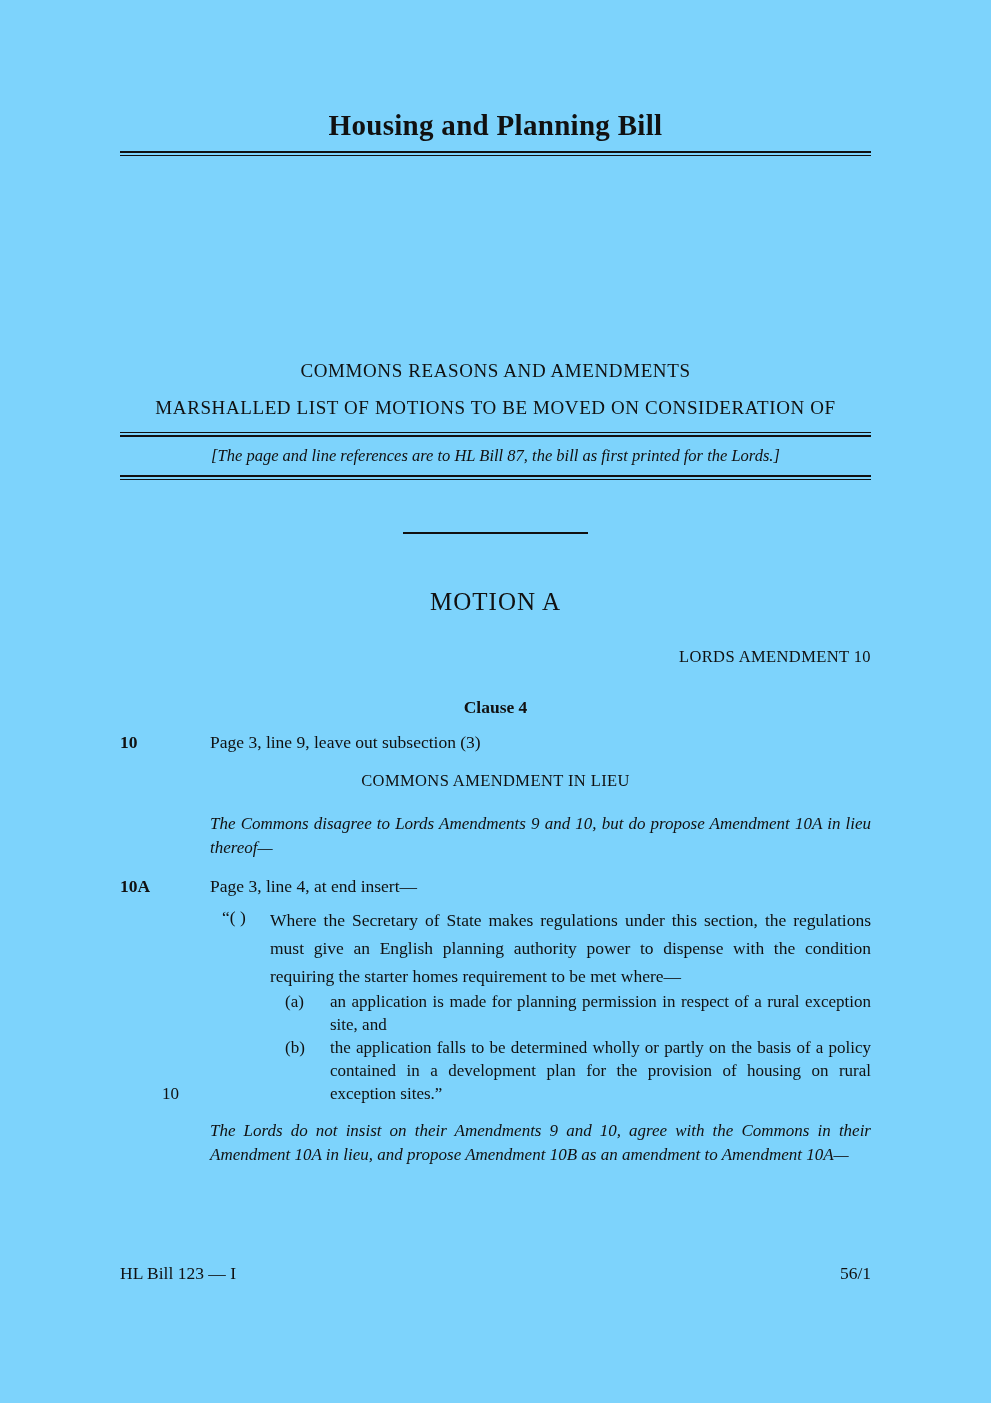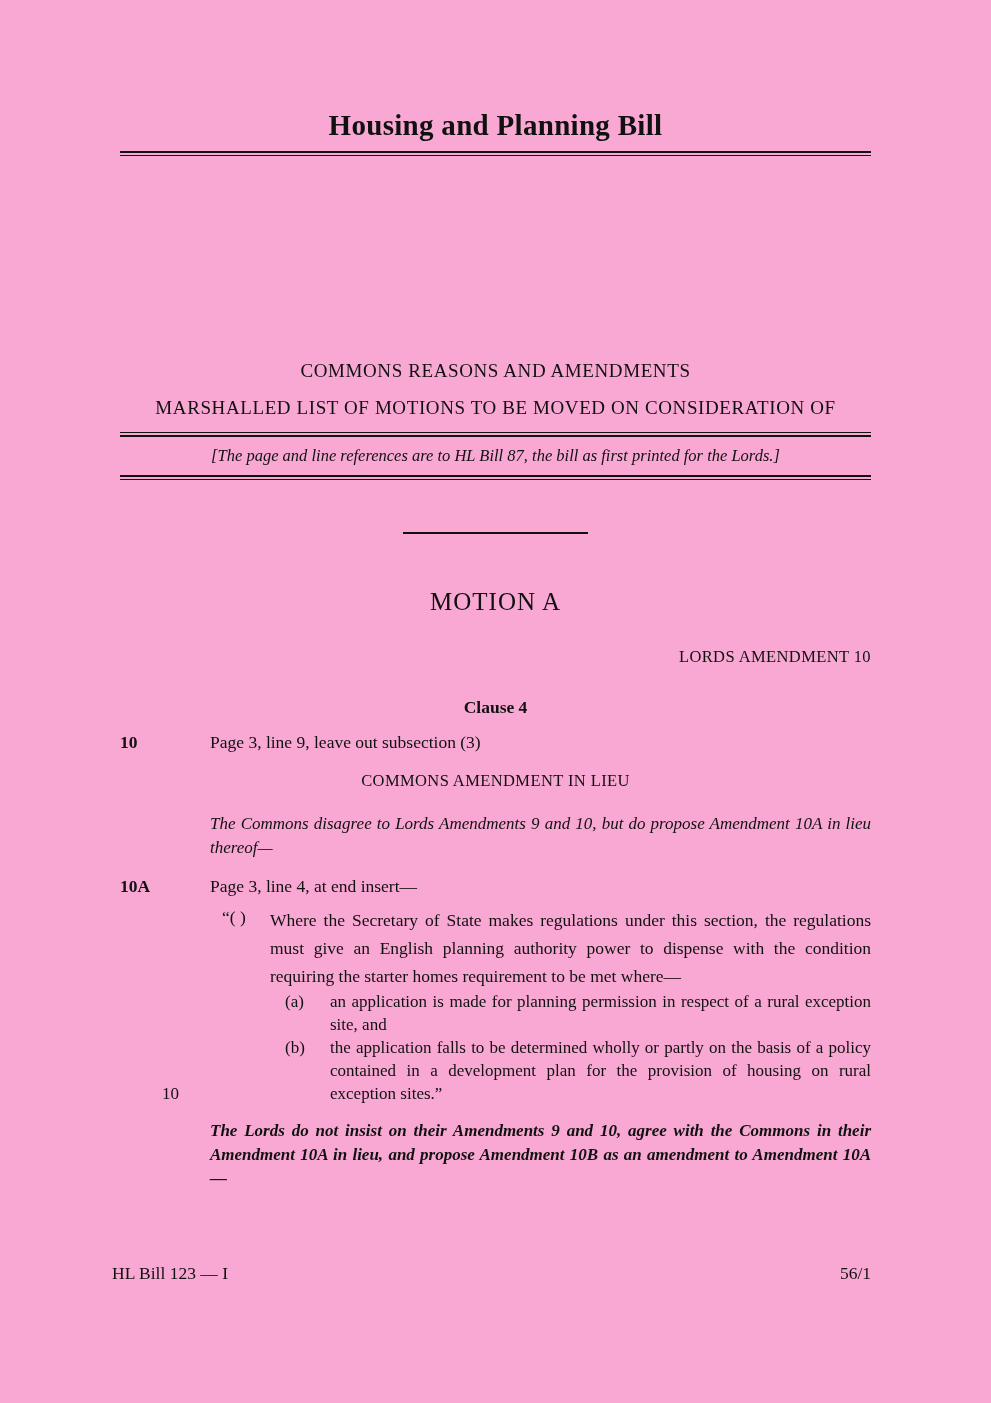--- a/index.html
+++ b/index.html
@@ -2,21 +2,21 @@
 <html><head>
 <meta charset="utf-8">
 <style>
   * { margin: 0; padding: 0; box-sizing: border-box; }
   html, body { background: #ffffff; }
   .page {
     position: relative;
     width: 991px;
     height: 1403px;
     margin: 0 auto;
-    background: #f9a8d4;
+    background: #7dd3fc;
     color: #111111;
     font-family: "Liberation Serif", serif;
     overflow: hidden;
   }
   .content { padding: 0 120px; }
 
   .title {
     padding-top: 106px;
     font-size: 29px;
     line-height: 38px;
@@ -97,21 +97,21 @@
     letter-spacing: 0.4px;
   }
   .lords-heading { margin-top: 18px; }
   .italic-note {
     margin: 20px 0 0 90px;
     font-style: italic;
     font-size: 17px;
     line-height: 24px;
     text-align: justify;
   }
-  .italic-note-2 { margin-top: 14px; font-weight: bold; }
+  .italic-note-2 { margin-top: 14px; }
   .subsection {
     display: flex;
     margin-top: 8px;
   }
   .subsection-marker {
     flex: 0 0 48px;
     width: 48px;
     margin-left: 12px;
     font-size: 17.5px;
     line-height: 23px;
@@ -140,21 +140,21 @@
   .line-number {
     position: absolute;
     left: -108px;
     bottom: 0;
     font-size: 17px;
     font-weight: normal;
   }
   .footer {
     position: absolute;
     top: 1262px;
-    left: 112px;
+    left: 120px;
     right: 120px;
     display: flex;
     justify-content: space-between;
     font-size: 17.5px;
     line-height: 22px;
   }
 </style>
 </head>
 <body>
 

